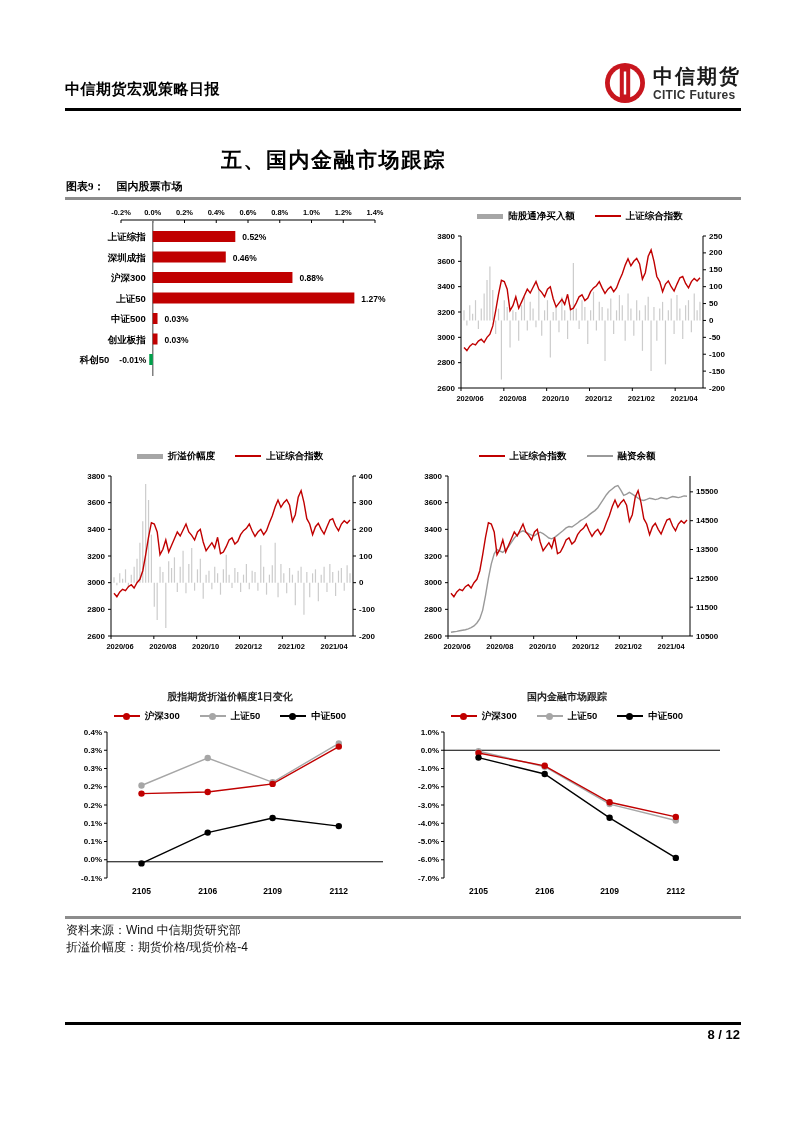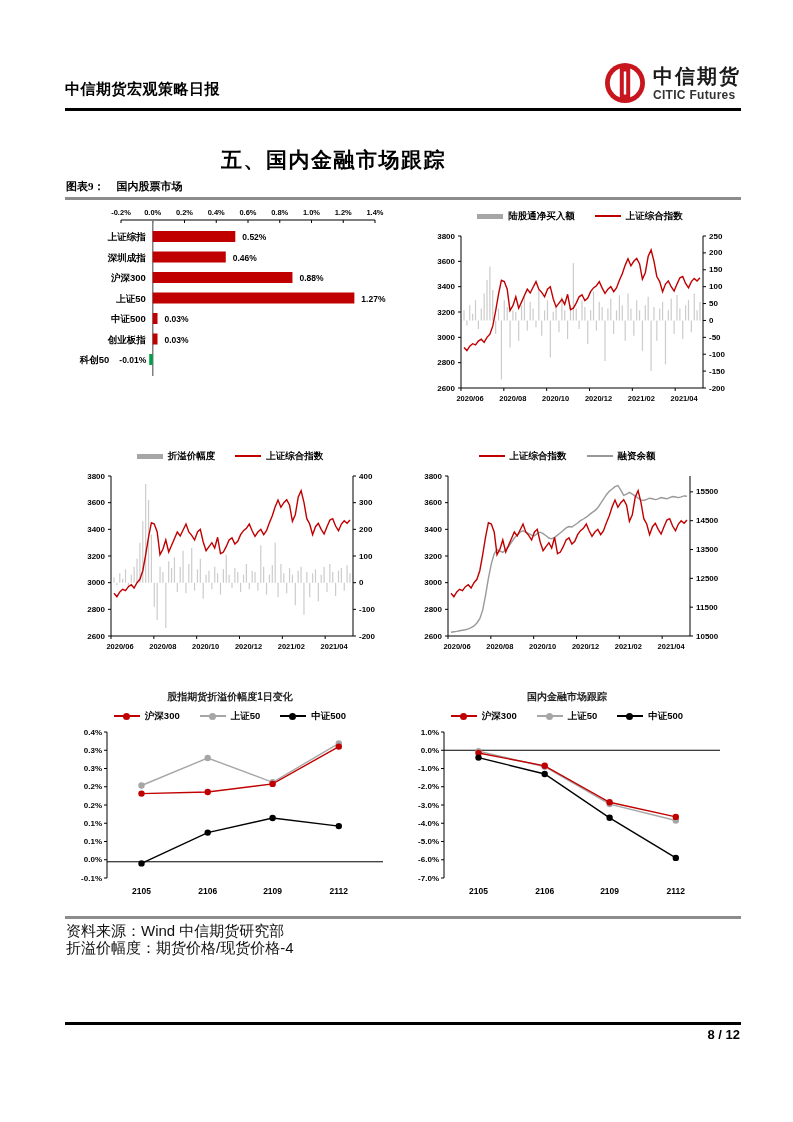--- a/index.html
+++ b/index.html
@@ -28,21 +28,21 @@
   .c-legend{display:flex;justify-content:center;align-items:center;gap:20px;height:20px;}
   .lg-item{display:flex;align-items:center;gap:5px;}
   .sw-square{width:7px;height:7px;}
   .sw-bar{width:26px;height:5px;}
   .sw-line{width:26px;height:2px;}
   .sw-line-dot{position:relative;width:26px;height:2px;}
   .sw-line-dot .dot{position:absolute;left:9px;top:-2.5px;width:7px;height:7px;border-radius:50%;}
   .lg-label{font-size:9.5px;font-weight:700;}
   svg{display:block;}
   svg text{font-family:"Liberation Sans","DejaVu Sans",sans-serif;}
-  .src{position:absolute;left:66px;font-size:15px;color:#111;font-weight:500;}
+  .src{position:absolute;left:66px;font-size:12px;color:#111;font-weight:500;}
   .page-num{position:absolute;right:53px;top:1027px;font-size:13px;font-weight:700;}
 </style>
 </head>
 <body>
 
 <div class="page">
 
   <div class="hdr">
     <div class="report-title">中信期货宏观策略日报</div>
     <div class="logo">

